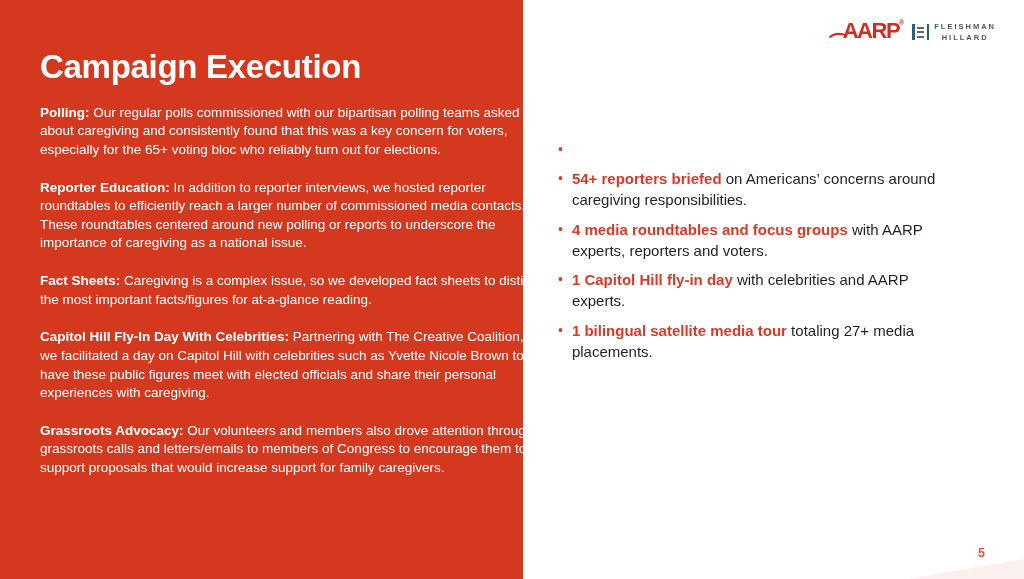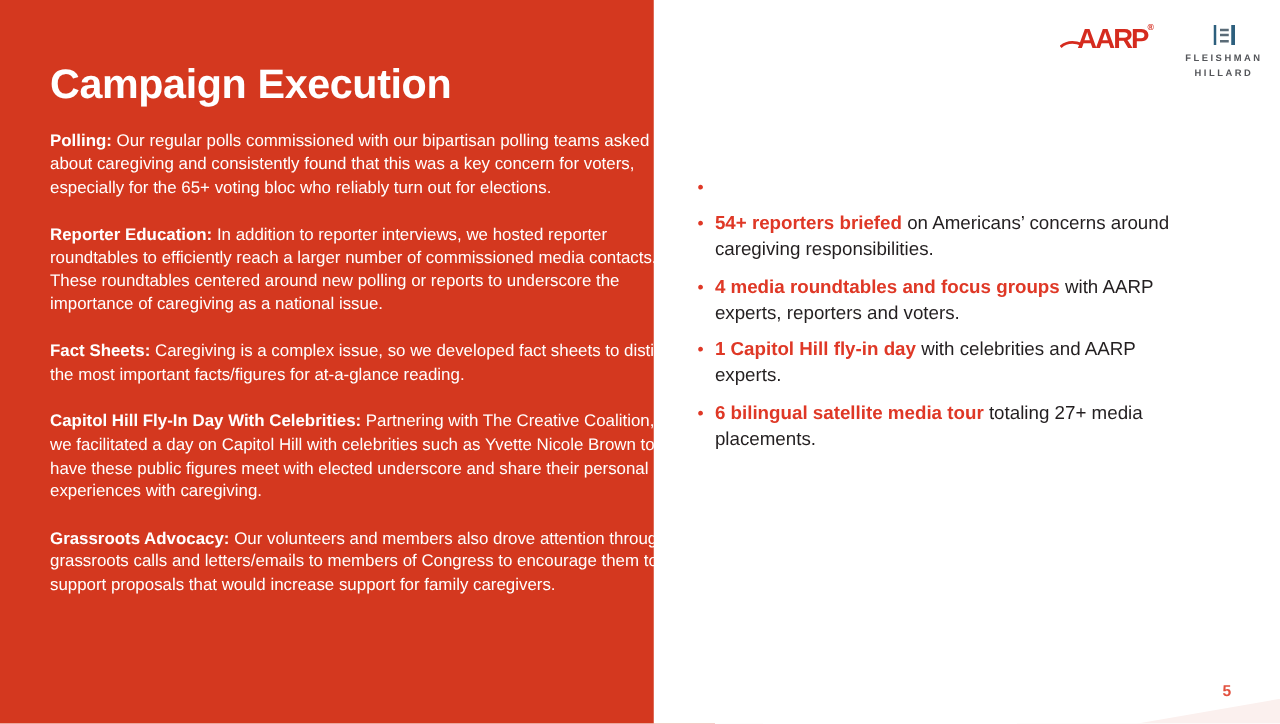--- a/index.html
+++ b/index.html
@@ -25,26 +25,26 @@
     position:absolute; left:523px; top:0; width:501px; height:579px;
     background:#ffffff; box-sizing:border-box; padding:113px 0 0 20px;
   }
   .numbers-heading { color:#df3826; font-weight:700; font-size:22px; letter-spacing:0.2px; }
   .bullets { margin-top:26px; margin-left:15px; width:398px; }
   .bullet { display:flex; font-size:15px; line-height:1.42; color:#231f20; margin-bottom:8px; }
   .bullet .dot { color:#df3826; margin-right:9px; flex:0 0 auto; font-size:14px; line-height:1.5; }
   .bullet .lead { color:#df3826; font-weight:700; }
 
   
-  .logo-row { position:absolute; top:18px; right:14px; display:flex; align-items:flex-start; gap:25px; }
+  .logo-row { position:absolute; top:18px; right:28px; display:flex; align-items:flex-end; gap:8px; }
   .aarp-logo { display:flex; align-items:flex-start; }
   .aarp-swoosh { margin-top:13px; margin-right:-4px; }
   .aarp-text { color:#d52b1e; font-weight:800; font-size:22px; letter-spacing:-1.5px; font-style:normal; }
   .aarp-reg { color:#d52b1e; font-size:7px; font-weight:700; margin-top:1px; }
-  .fh-logo { display:flex; flex-direction:column; align-items:center; gap:5px; padding-top:2px; }
+  .fh-logo { display:flex; align-items:center; gap:5px; padding-top:2px; }
   .fh-icon { display:flex; align-items:center; gap:2.5px; height:16px; }
   .fh-bar { width:2.5px; height:16px; background:#2d5f7d; }
   .fh-lines { display:flex; flex-direction:column; gap:2.5px; }
   .fh-line { width:7px; height:2px; background:#5a6b77; }
   .fh-text { color:#54565a; font-size:7.5px; font-weight:700; letter-spacing:2px; line-height:1.55; text-align:center; }
 
   
   .page-number { position:absolute; right:39px; bottom:19px; color:#e2503e; font-weight:700; font-size:12.5px; }
   .corner-wedge {
     position:absolute; right:0; bottom:0; width:115px; height:20px;
@@ -58,21 +58,21 @@
 
   <div class="left-panel">
     <div class="title">Campaign Execution</div>
 
     <div class="para"><span class="lead">Polling:</span><span> Our regular polls commissioned with our bipartisan polling teams asked about caregiving and consistently found that this was a key concern for voters, especially for the 65+ voting bloc who reliably turn out for elections.</span></div>
 
     <div class="para"><span class="lead">Reporter Education:</span><span> In addition to reporter interviews, we hosted reporter roundtables to efficiently reach a larger number of commissioned media contacts. These roundtables centered around new polling or reports to underscore the importance of caregiving as a national issue.</span></div>
 
     <div class="para"><span class="lead">Fact Sheets:</span><span> Caregiving is a complex issue, so we developed fact sheets to distill the most important facts/figures for at-a-glance reading.</span></div>
 
-    <div class="para"><span class="lead">Capitol Hill Fly-In Day With Celebrities:</span><span> Partnering with The Creative Coalition, we facilitated a day on Capitol Hill with celebrities such as Yvette Nicole Brown to have these public figures meet with elected underscore and share their personal experiences with caregiving.</span></div>
+    <div class="para"><span class="lead">Capitol Hill Fly-In Day With Celebrities:</span><span> Partnering with The Creative Coalition, we facilitated a day on Capitol Hill with celebrities such as Yvette Nicole Brown to have these public figures meet with elected officials and share their personal experiences with caregiving.</span></div>
 
     <div class="para"><span class="lead">Grassroots Advocacy:</span><span> Our volunteers and members also drove attention through grassroots calls and letters/emails to members of Congress to encourage them to support proposals that would increase support for family caregivers.</span></div>
   </div>
 
   <div class="right-panel">
 
     <div class="bullets">
       <div class="bullet">
         <span class="dot">•</span>
       </div>
@@ -83,21 +83,21 @@
       <div class="bullet">
         <span class="dot">•</span>
         <span><span class="lead">4 media roundtables and focus groups</span><span> with AARP experts, reporters and voters.</span></span>
       </div>
       <div class="bullet">
         <span class="dot">•</span>
         <span><span class="lead">1 Capitol Hill fly-in day</span><span> with celebrities and AARP experts.</span></span>
       </div>
       <div class="bullet">
         <span class="dot">•</span>
-        <span><span class="lead">6 bilingual satellite media tour</span><span> totaling 27+ media placements.</span></span>
+        <span><span class="lead">1 bilingual satellite media tour</span><span> totaling 27+ media placements.</span></span>
       </div>
     </div>
   </div>
 
   <div class="logo-row">
     <div class="aarp-logo">
       <svg class="aarp-swoosh" width="18" height="8" viewBox="0 0 18 8">
           <path d="M0.5,6.5 C5,2.5 11,2 17.5,4.5" stroke="#d52b1e" stroke-width="2.2" fill="none"></path>
         </svg>
       <span class="aarp-text">AARP</span>

